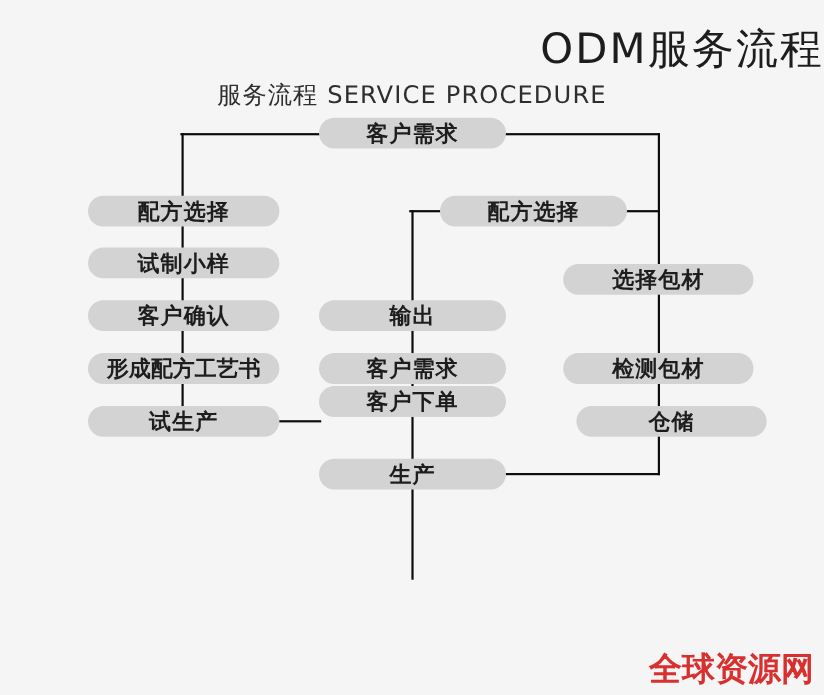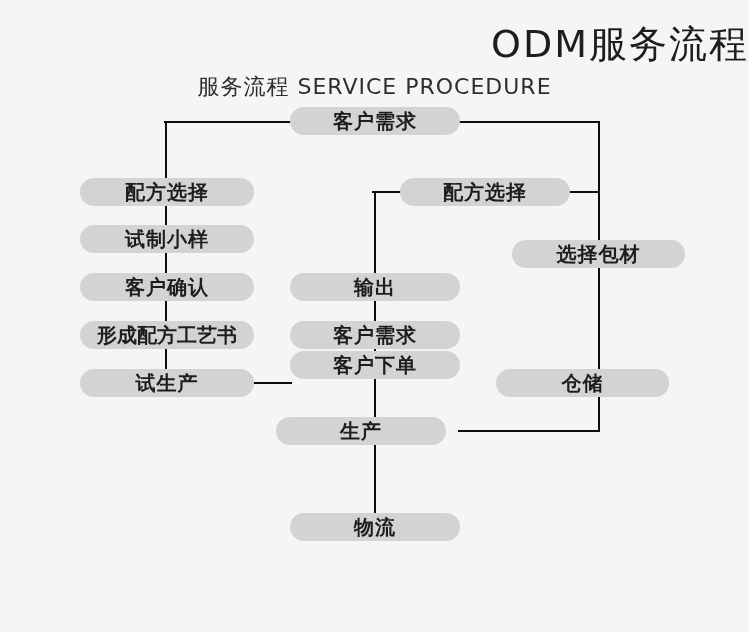--- a/index.html
+++ b/index.html
@@ -65,20 +65,21 @@
   <div class="node" style="left:80px;top:273px;width:174px">客户确认</div>
   <div class="node" style="left:80px;top:225px;width:174px">试制小样</div>
   <div class="node wide-text" style="left:80px;top:321px;width:174px">形成配方工艺书</div>
   <div class="node" style="left:80px;top:369px;width:174px">试生产</div>
 
   <div class="node" style="left:400px;top:178px;width:170px">配方选择</div>
 
   <div class="node" style="left:290px;top:273px;width:170px">输出</div>
   <div class="node" style="left:290px;top:321px;width:170px">客户需求</div>
   <div class="node" style="left:290px;top:351px;width:170px">客户下单</div>
-  <div class="node" style="left:276px;top:417px;width:170px">生产</div>
-  <div class="node" style="left:290px;top:513px;width:170px">物流</div>
+  <div class="node" style="left:290px;top:417px;width:170px">生产</div>
 
   <div class="node" style="left:512px;top:240px;width:173px">选择包材</div>
-  <div class="node" style="left:496px;top:369px;width:173px">仓储</div>
+  <div class="node" style="left:512px;top:321px;width:173px">检测包材</div>
+  <div class="node" style="left:524px;top:369px;width:173px">仓储</div>
 
+  <div class="watermark">全球资源网</div>
 
 </div>
 
 </body></html>

